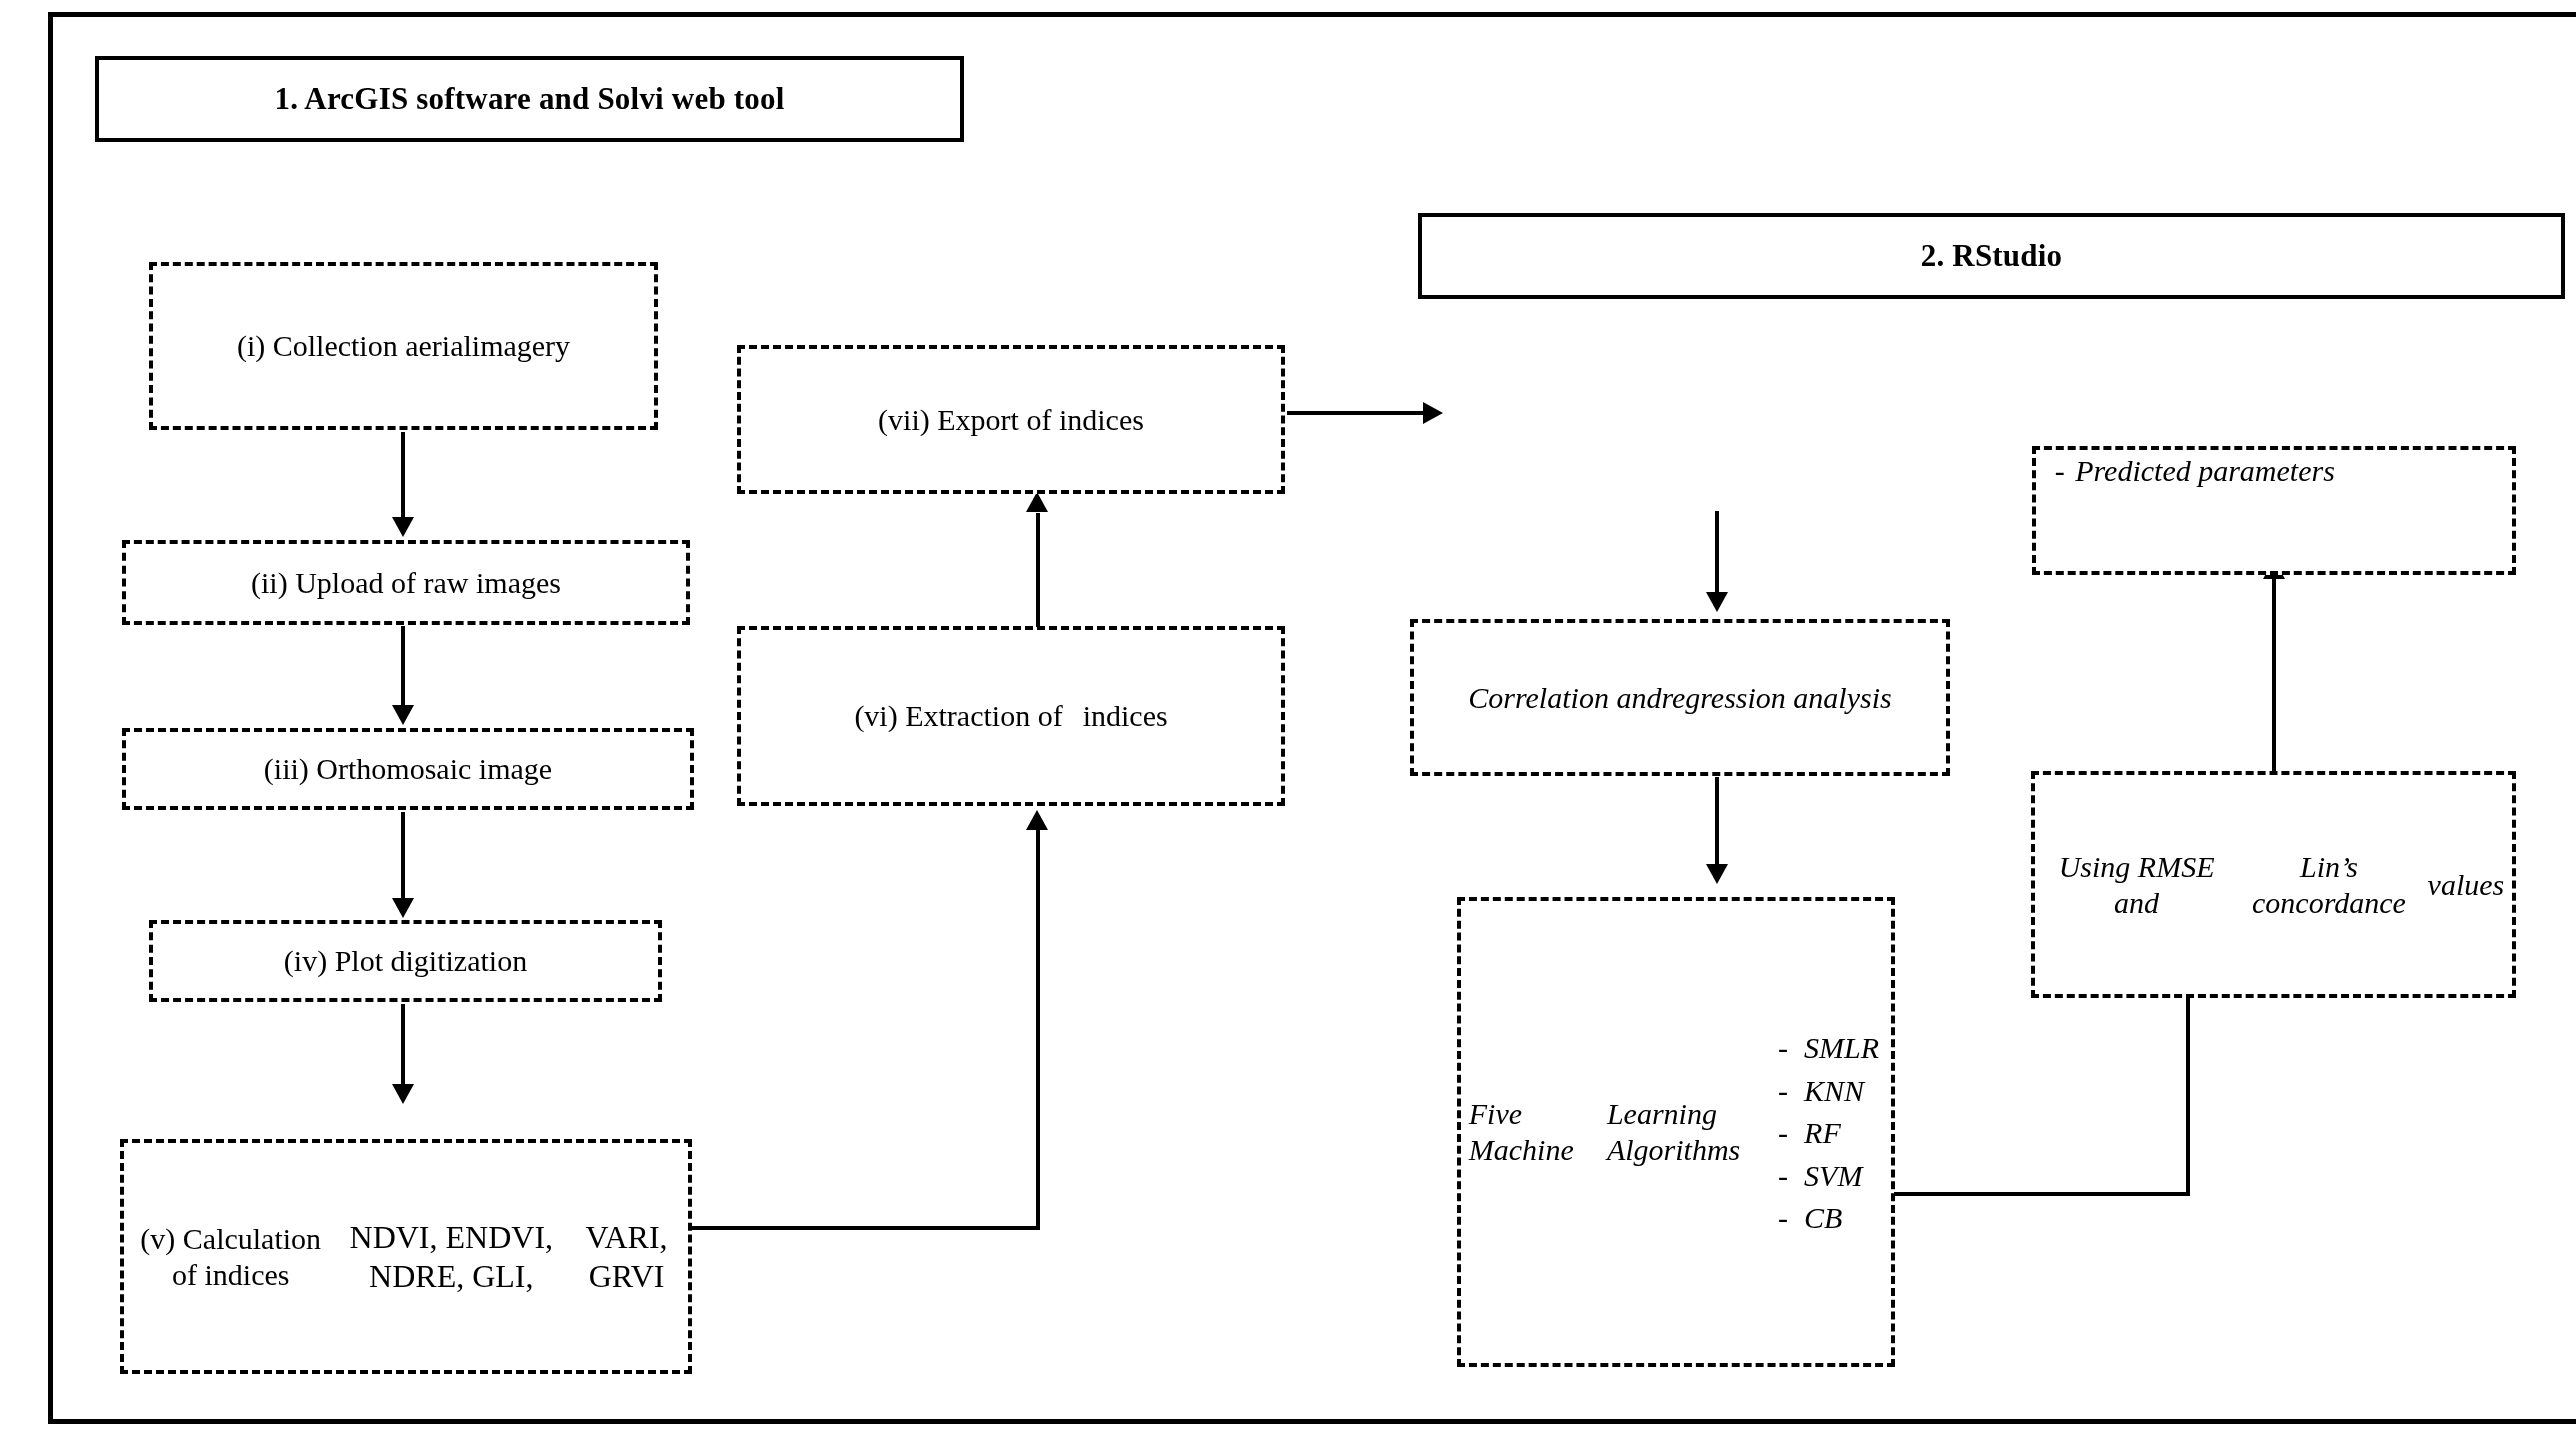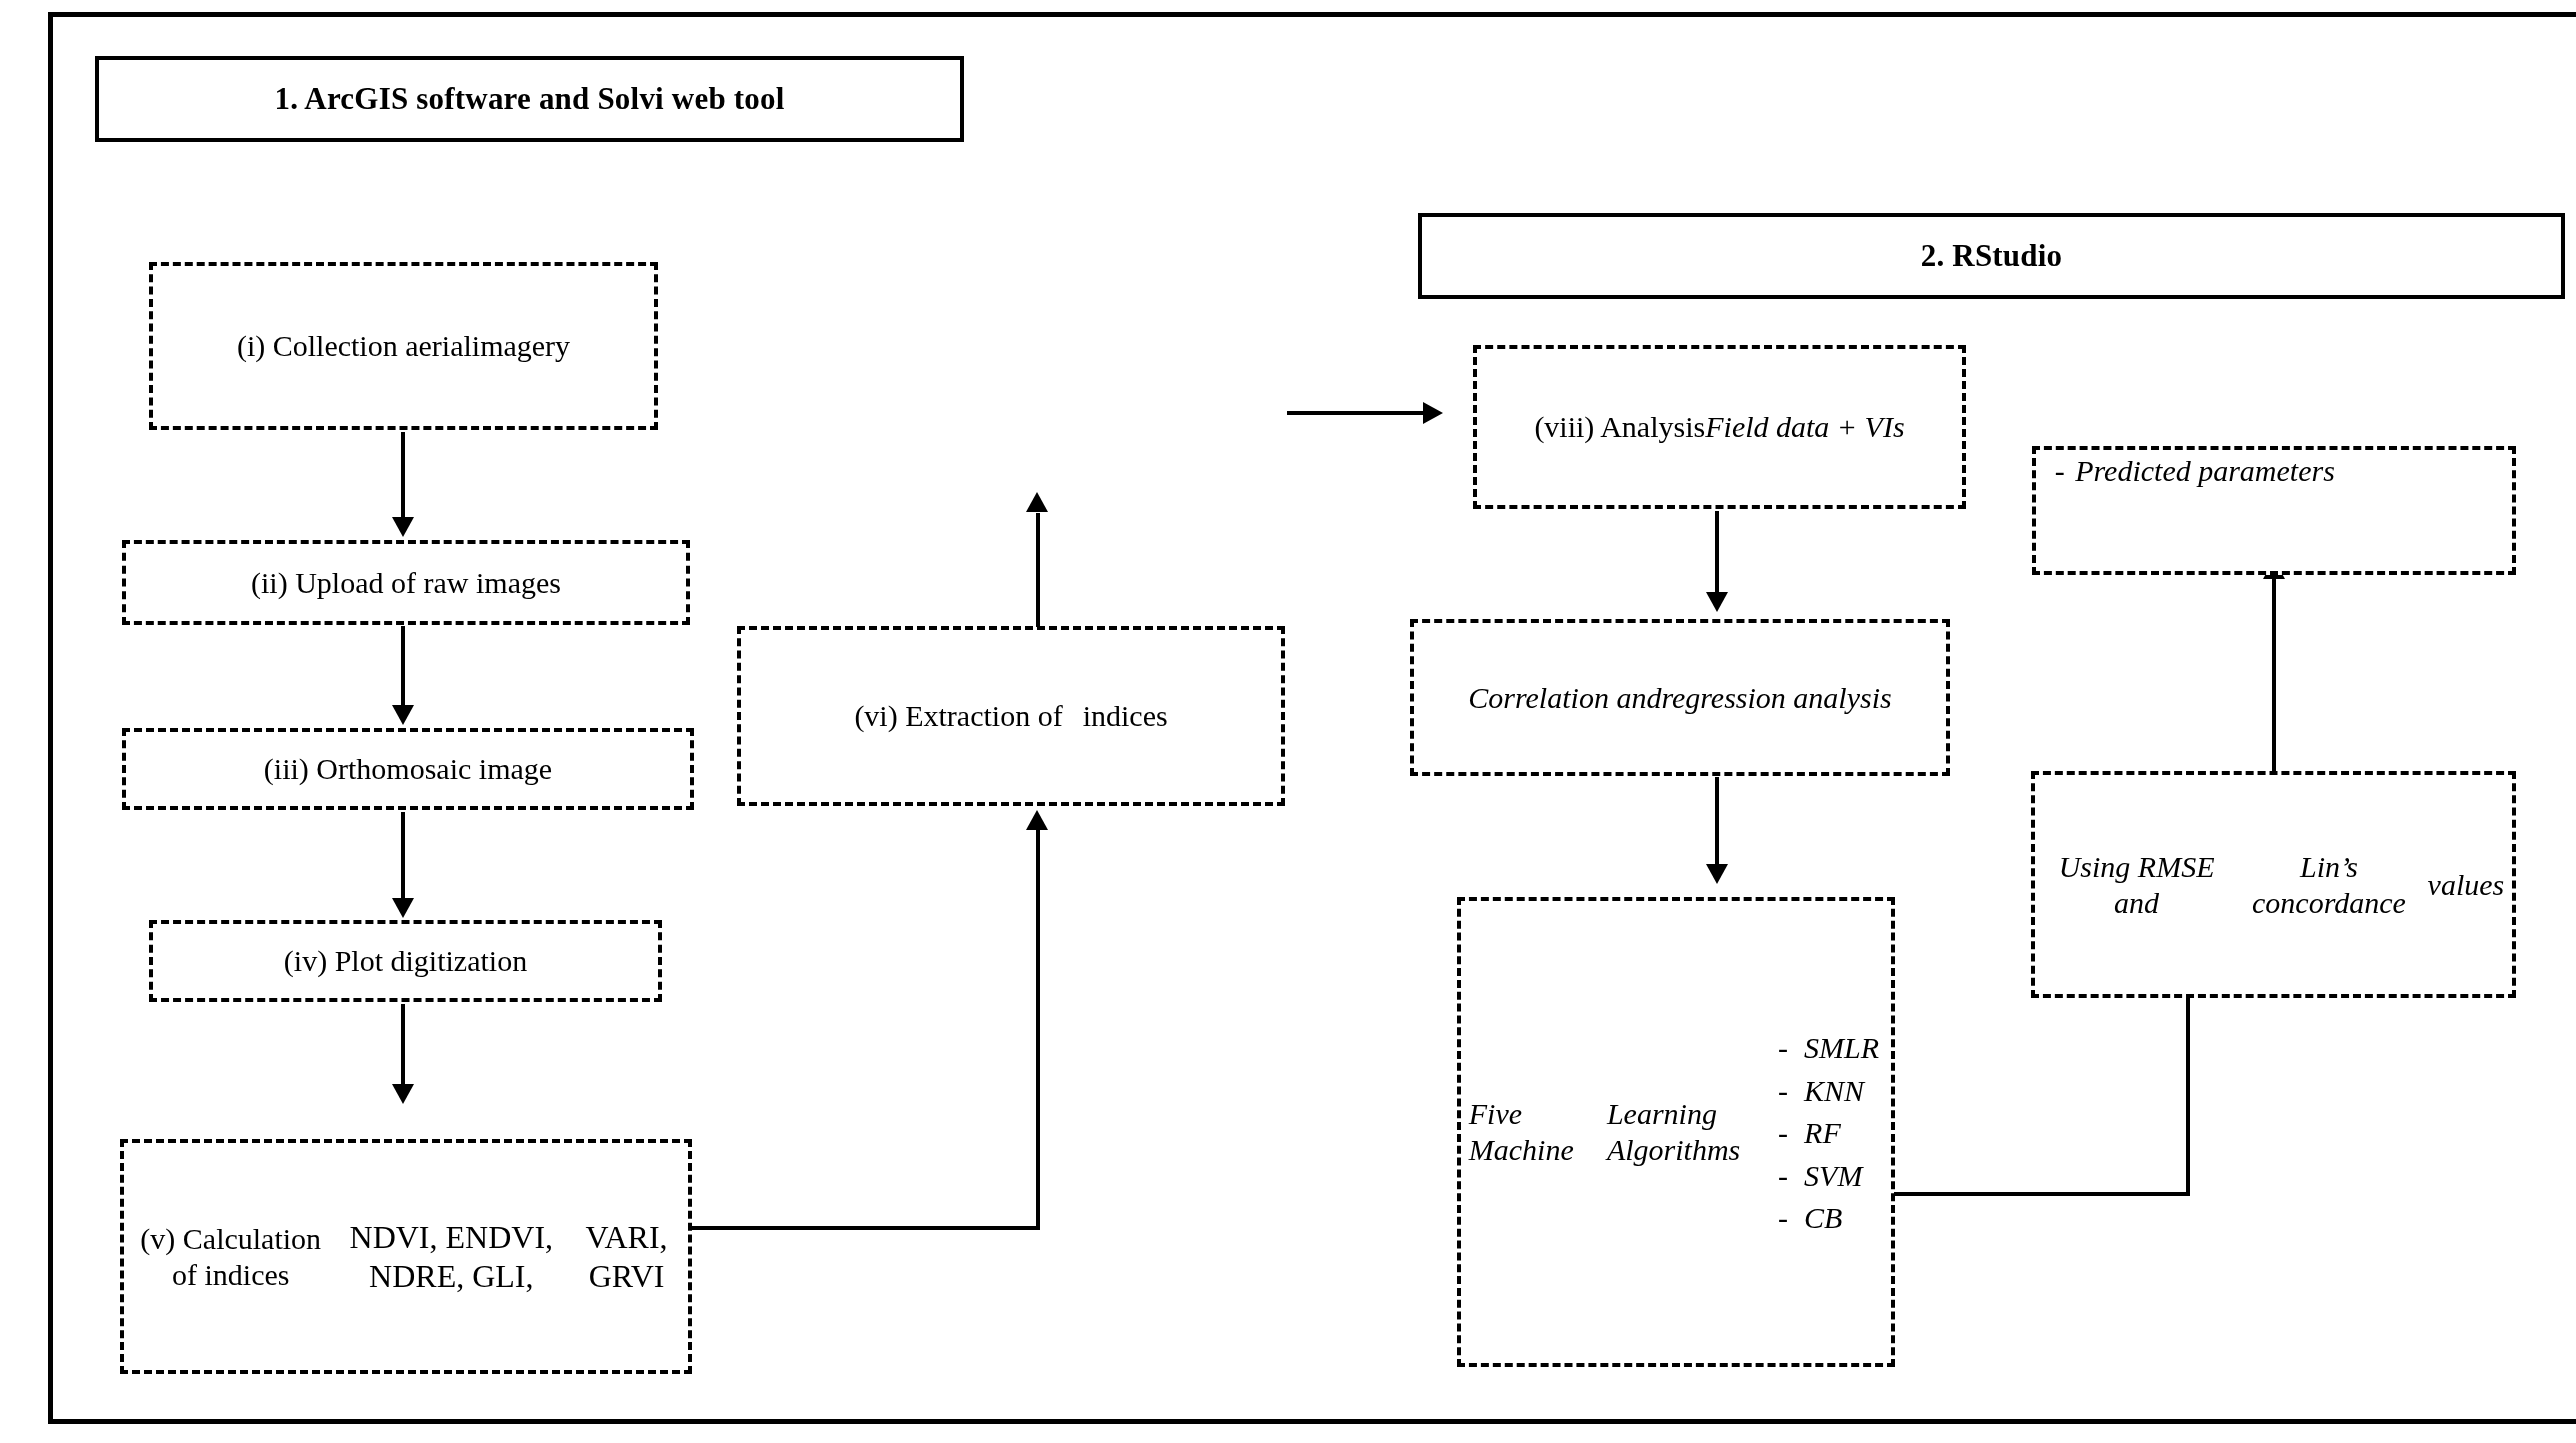--- a/index.html
+++ b/index.html
@@ -184,28 +184,27 @@
   <div class="arrow-head arrow-up" style="left:998px; top:810px;"></div>
 
   <div class="node" style="left:709px; top:626px; width:548px; height:180px;gap:20px;">
     <span>(vi) Extraction of</span>
     <span>indices</span>
   </div>
 
   <div class="conn vline" style="left:1008px; top:513px; height:114px;"></div>
   <div class="arrow-head arrow-up" style="left:998px; top:492px;"></div>
 
+  <div class="node" style="left:709px; top:345px; width:548px; height:149px;">
+    <span>(vii) Export of indices</span>
+  </div>
 
   <div class="conn hline" style="left:1259px; top:411px; width:141px;"></div>
   <div class="arrow-head arrow-right" style="left:1395px; top:402px;"></div>
 
-  <div class="node" style="left:1445px; top:345px; width:493px; height:164px;">
-    <span>(viii) Analysis</span>
-    <span class="ital">Field data + VIs</span>
-  </div>
 
   <div class="conn vline" style="left:1687px; top:511px; height:88px;"></div>
   <div class="arrow-head arrow-down" style="left:1678px; top:592px;"></div>
 
   <div class="node" style="left:1382px; top:619px; width:540px; height:157px;">
     <span class="ital">Correlation and</span>
     <span class="ital">regression analysis</span>
   </div>
 
   <div class="conn vline" style="left:1687px; top:777px; height:94px;"></div>

